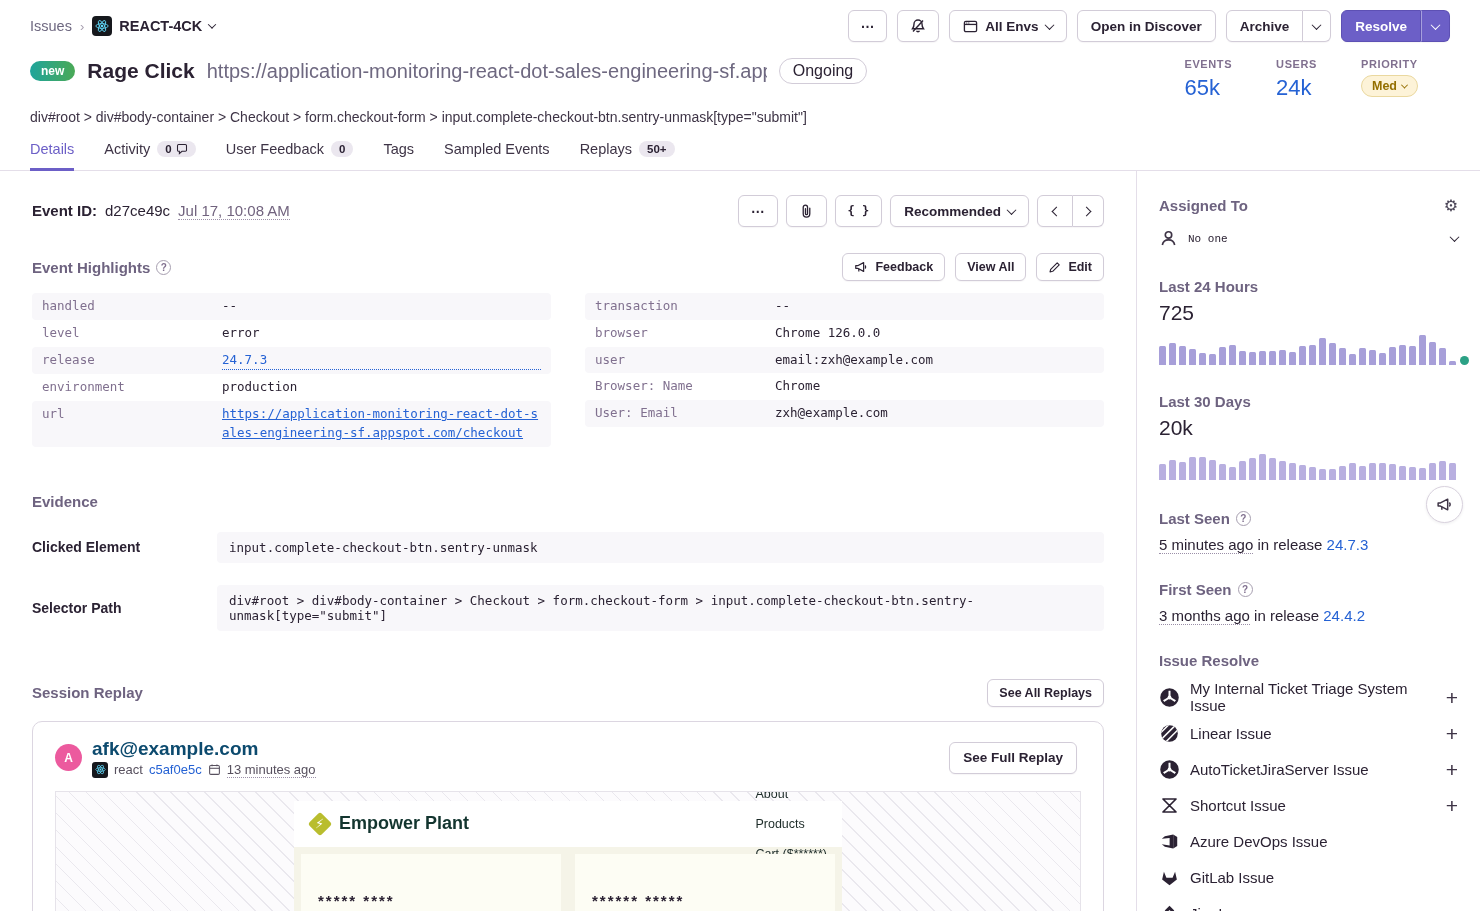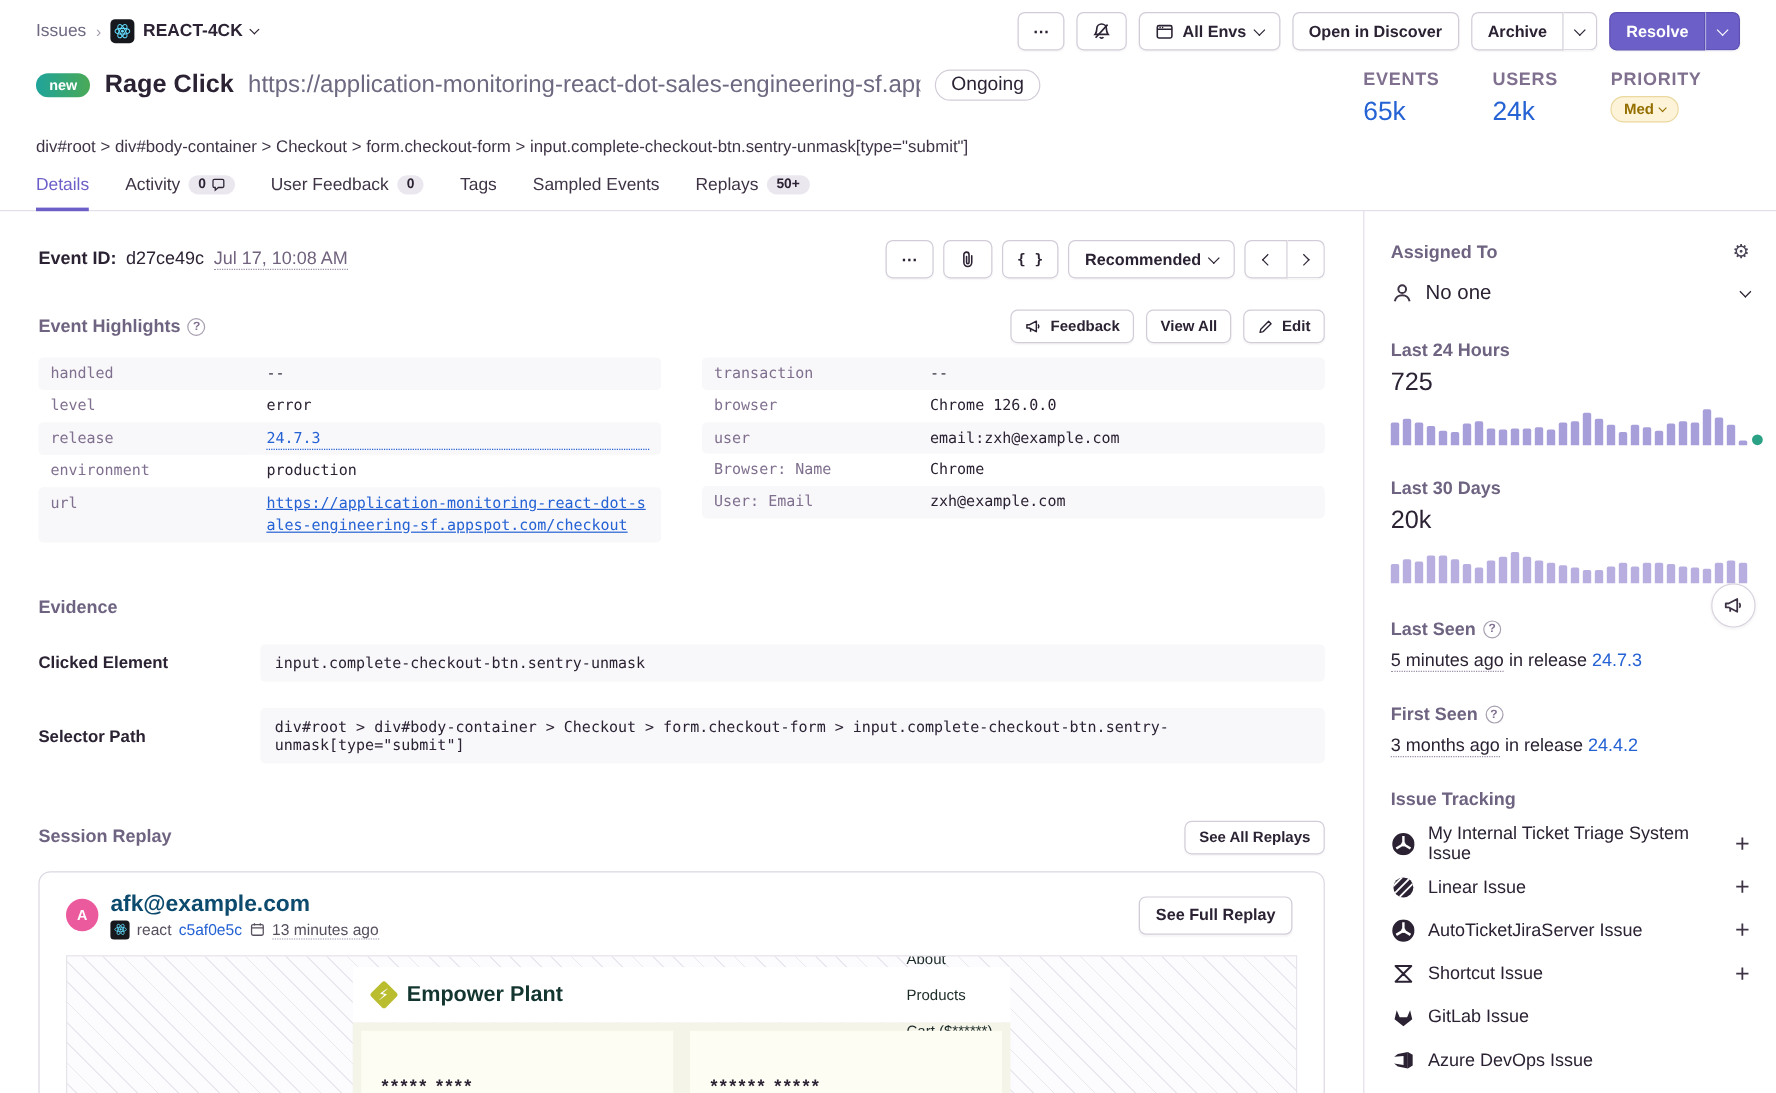--- a/index.html
+++ b/index.html
@@ -27,21 +27,21 @@
   .chev-left { transform:rotate(135deg); margin-left:3px;}
   .chev-right { transform:rotate(-45deg); margin-right:3px;}
   .title-row { display:flex; justify-content:flex-end; align-items:flex-start; padding:16px 46px 0 30px;gap:48px; }
   .title-left { display:flex; align-items:center; gap:12px; min-width:0; flex:1; }
   .new-badge { background:linear-gradient(90deg,#1fa49b,#4aa956); color:#fff; font-size:12px; font-weight:700; border-radius:20px; padding:3px 11px; flex:none; }
   .issue-title { font-size:21px; font-weight:700; white-space:nowrap; }
   .issue-url { font-size:20px; color:#6e6880; font-weight:400; white-space:nowrap; overflow:hidden; max-width:560px; }
   .ongoing { border:1px solid #d2ccd8; border-radius:20px; padding:3px 13px; font-size:16px; color:#2b2233; flex:none; }
   .stats { display:flex; gap:44px; padding-right:16px; flex:none; }
   .stat { text-align:left; }
-  .stat-label { font-size:15px; font-weight:700; letter-spacing:.6px; color:#80708f; }
+  .stat-label { font-size:11px; font-weight:700; letter-spacing:.6px; color:#80708f; }
   .stat-value { font-size:22px; color:#2562d4; margin-top:5px; }
   .prio-pill { margin-top:5px; display:inline-flex; align-items:center; gap:5px; background:#fdf3d8; border:1px solid #ead89f; color:#946f00; font-size:12.5px; font-weight:700; border-radius:14px; padding:3px 10px; cursor:pointer; }
   .culprit { padding:8px 30px 0 30px; font-size:14px; color:#3e3446; }
   .tabs { display:flex; gap:30px; padding:16px 30px 0 30px; border-bottom:1px solid #e4dee9;text-align:center; }
   .tab { display:flex; align-items:center; gap:7px; padding-bottom:11px; font-size:14.5px; color:#3e3446; cursor:pointer; border-bottom:3px solid transparent; margin-bottom:-1px; }
   .tab.active { color:#6c5fc7; border-bottom-color:#6c5fc7; font-weight:400; }
   .tab-badge { display:inline-flex; align-items:center; gap:4px; background:#ebe7ef; border-radius:10px; padding:2px 8px; font-size:11.5px; font-weight:700; color:#2b2233; }
 
   
   .body { flex:1; display:flex; min-height:0; }
@@ -93,21 +93,21 @@
   .site-body { background:#f5f4e8; padding:7px; display:flex; gap:14px; min-height:220px; }
   .pcard { flex:1; background:#fdfdf4; padding:38px 17px 24px 17px; }
   .pcard-title { font-size:15px; font-weight:700; letter-spacing:2px; }
 
   
   .sidebar { width:344px; flex:none; border-left:1px solid #e4dee9; padding:26px 22px 0 22px; }
   .side-title { font-size:15px; font-weight:700; color:#6e6380; display:flex; align-items:center; gap:6px; }
   .assigned-head { display:flex; justify-content:space-between; align-items:center; }
   .gear { font-size:16px; color:#4a4456; cursor:pointer; line-height:1; }
   .assignee-row { display:flex; align-items:center; gap:10px; margin-top:15px; cursor:pointer; }
-  .assignee-row .lbl { font-size:17px; flex:1; }
+  .assignee-row .lbl { font-size:11px; flex:1;font-family:Liberation Mono, monospace; }
   .big-num { font-size:21px; margin-top:6px; }
   .spark { display:flex; align-items:flex-end; gap:3px; height:30px; margin-top:10px; }
   .spark-bar { width:7px; border-radius:1.5px 1.5px 0 0; flex:none; }
   .green-dot { width:9px; height:9px; border-radius:50%; background:#2ba185; margin-left:1px; flex:none; }
   .mt28 { margin-top:28px; }
   .mt30 { margin-top:30px; }
   .seen-val { margin-top:9px; font-size:15px; }
   .seen-val .ago { border-bottom:1px dotted #9b8fa8; cursor:pointer; }
   .seen-val .rel { color:#2562d4; cursor:pointer; }
   .track-list { margin-top:10px; }
@@ -523,21 +523,21 @@
         <span class="side-title">
           <span>First Seen</span>
           <span class="qmark">?</span>
         </span>
         <div class="seen-val">
           <span class="ago">3 months ago</span><span> in release </span><span class="rel">24.4.2</span>
         </div>
       </div>
 
       <div class="mt28">
-        <span class="side-title">Issue Tracking</span>
+        <span class="side-title">Issue Resolve</span>
         <div class="track-list" id="tracking-items">
             <div class="track-item">
               <span class="ticon">
                 <svg width="19" height="19" viewBox="0 0 16 16">
                   <circle cx="8" cy="8" r="7" fill="#2b2233"></circle>
                   <g stroke="#fff" stroke-width="1.7">
                     <line x1="8" y1="8" x2="8" y2="2.2"></line>
                     <line x1="8" y1="8" x2="3" y2="11"></line>
                     <line x1="8" y1="8" x2="13" y2="11"></line>
                   </g>
@@ -591,33 +591,33 @@
                     <path d="M2.5 13.5h11L8 8z"></path>
                   </g>
                 </svg>
               </span>
               <span class="tlabel">Shortcut Issue</span>
               <span class="plus">+</span>
             </div>
             <div class="track-item">
               <span class="ticon">
                 <svg width="19" height="19" viewBox="0 0 16 16">
-                  <path d="M8 14.5L1.8 9.6l1.5-6.4 2.1 5h5.2l2.1-5 1.5 6.4z" fill="#2b2233"></path>
-                </svg>
-              </span>
-              <span class="tlabel">GitLab Issue</span>
-            </div>
-            <div class="track-item">
-              <span class="ticon">
-                <svg width="19" height="19" viewBox="0 0 16 16">
                   <path d="M1.5 5.6l2.6-2 7-1.4v11.6l-7-1.4-2.6-2 6.6 1V5.0z" fill="#2b2233"></path>
                   <path d="M11.1 2.2l3.4 2v7.6l-3.4 2z" fill="#2b2233"></path>
                 </svg>
               </span>
               <span class="tlabel">Azure DevOps Issue</span>
+            </div>
+            <div class="track-item">
+              <span class="ticon">
+                <svg width="19" height="19" viewBox="0 0 16 16">
+                  <path d="M8 14.5L1.8 9.6l1.5-6.4 2.1 5h5.2l2.1-5 1.5 6.4z" fill="#2b2233"></path>
+                </svg>
+              </span>
+              <span class="tlabel">GitLab Issue</span>
             </div>
             <div class="track-item">
               <span class="ticon">
                 <svg width="19" height="19" viewBox="0 0 16 16">
                   <path d="M8 1.5L12 5.5 8 9.5 4 5.5z" fill="#2b2233"></path>
                   <path d="M8 7L11.5 10.5 8 14 4.5 10.5z" fill="#2b2233" opacity=".75"></path>
                   <path d="M8 5L9.6 6.6 8 8.2 6.4 6.6z" fill="#fff"></path>
                 </svg>
               </span>
               <span class="tlabel">Jira Issue</span>

